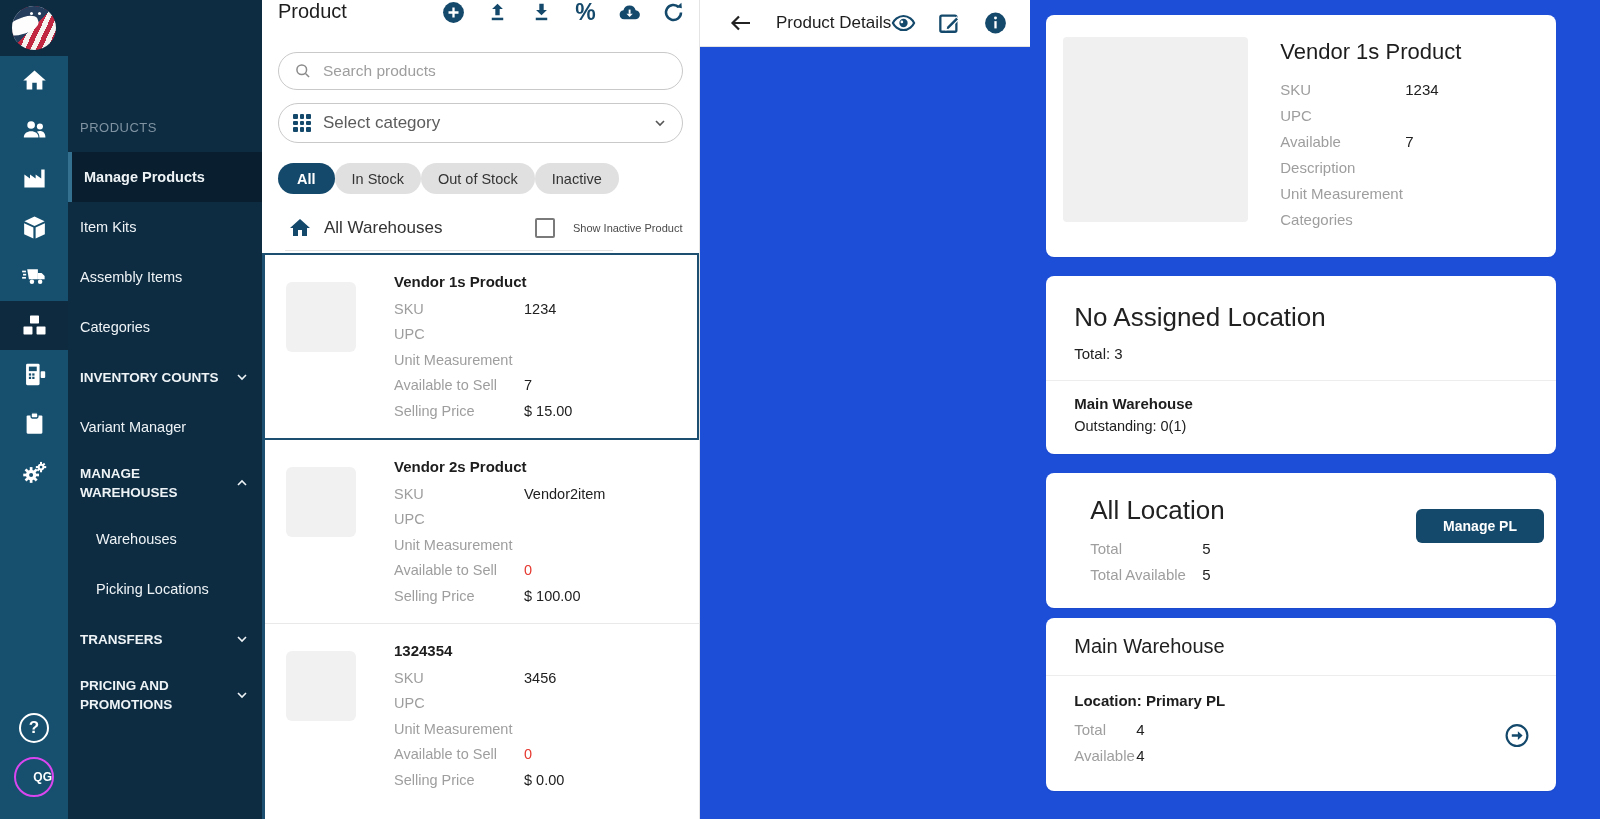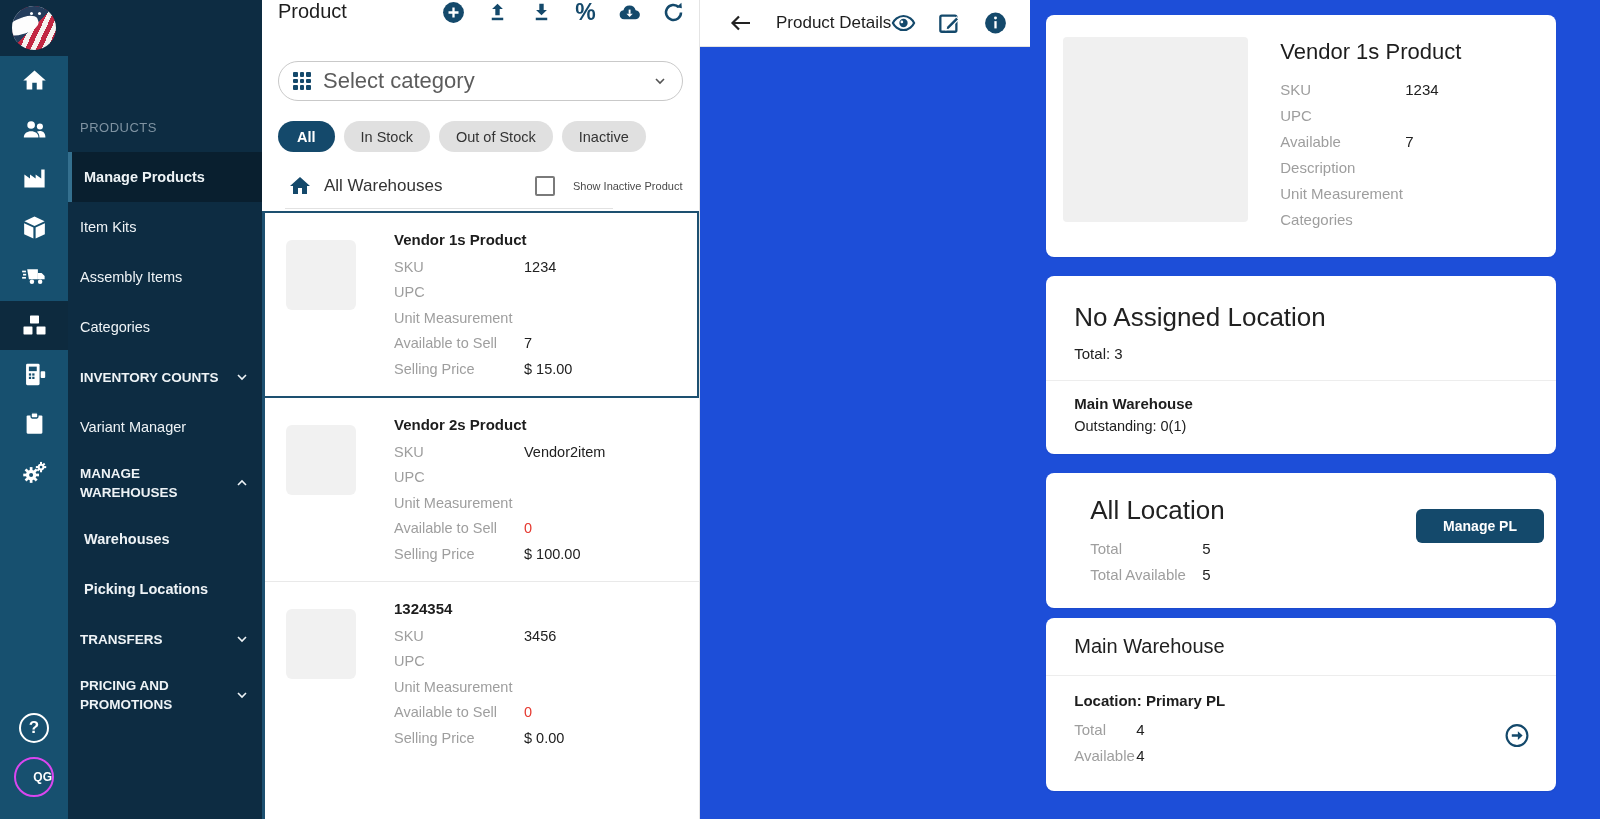--- a/index.html
+++ b/index.html
@@ -27,41 +27,41 @@
     font-size:12px; font-weight:bold; display:flex; align-items:center; justify-content:flex-end; margin:0 auto 22px; cursor:pointer; }
 
   
   .menu { width:194px; background:#0d2c42; flex:none; padding-top:116px; color:#eef3f6; }
   .menu-section-label { padding:0 12px; height:22px; margin-bottom:14px; font-size:13px; letter-spacing:.5px;
     color:#7f93a2; display:flex; align-items:center; }
   .menu-item { height:50px; display:flex; align-items:center; padding:0 12px; font-size:14.5px; cursor:pointer; }
   .menu-item.active { background:#091f2f; border-left:4px solid #34708f; font-weight:bold; }
   .menu-item.caps { text-transform:uppercase; font-size:13.5px; font-weight:bold; justify-content:space-between; }
   .menu-item.two-line { height:62px; }
-  .menu-item.sub { padding-left:16px;font-weight:bold; }
+  .menu-item.sub { padding-left:28px; }
   .menu-item .mi-label { line-height:19px; }
   .chev { width:16px; height:16px; stroke:#eef3f6; stroke-width:2.4; fill:none; flex:none; }
 
   
   .panel { width:438px; flex:none; display:flex; flex-direction:column; background:#fff; border-right:1px solid #e4e4e4; }
   .panel-header { height:48px; display:flex; align-items:flex-start; padding:0 13px 0 16px; }
   .panel-title { font-size:20px; color:#1d1d1d; flex:1; }
   .toolbar { display:flex; align-items:center; gap:19px; }
   .tb-icon { width:25px; height:25px; display:flex; align-items:center; justify-content:center; cursor:pointer; }
   .tb-icon svg { width:25px; height:25px; }
   .pct { font-size:23px; font-weight:bold; color:#14496b; line-height:1; }
   .pill { margin:4px 16px 0; height:38px; border:1px solid #c9c9c9; border-radius:20px;
     display:flex; align-items:center; padding:0 14px; }
   .pill.cat { margin-top:13px; height:40px; }
   .pill input { border:none; outline:none; flex:1; font-size:15.5px; font-family:"Liberation Sans",sans-serif; color:#333; background:transparent; }
   .pill input::placeholder { color:#9e9e9e; }
-  .cat-text { flex:1; font-size:22px; color:#5c5c5c; margin-left:12px; }
+  .cat-text { flex:1; font-size:17px; color:#5c5c5c; margin-left:12px; }
   .grid-icon { width:18px; height:18px; display:grid; grid-template-columns:repeat(3,1fr); gap:2px; }
   .grid-icon i { background:#14496b; border-radius:1px; }
-  .chips { display:flex; gap:9px; margin:20px 16px 0; }
+  .chips { display:flex; margin:20px 16px 0; }
   .chip { height:31px; border-radius:16px; background:#e0e0e0; color:#333; font-size:14.5px;
     display:flex; align-items:center; padding:0 17px; cursor:pointer; }
   .chip.active { background:#14496b; color:#fff; font-weight:bold; padding:0 19px; }
   .wh-row { display:flex; align-items:center; margin:22px 16px 0 26px; }
   .wh-row svg.home { width:24px; height:24px; fill:#14496b; }
   .wh-name { font-size:17px; color:#333; margin-left:12px; flex:1; }
   .checkbox { width:20px; height:20px; border:2px solid #7a7a7a; border-radius:2px; flex:none; cursor:pointer; }
   .cb-label { width:110px; font-size:11px; color:#4a4a4a; line-height:16px; margin-left:18px; }
   .mini-div { height:1px; background:#e2e2e2; margin:10px 86px 0 23px; }
   .prod-list { flex:1; border-top:2px solid #1d5070; border-left:3px solid #1d5070; overflow:hidden; margin-top:2px; }
@@ -303,20 +303,27 @@
       </div>
       <div class="tb-icon">
         <svg viewBox="0 0 24 24">
             <path d="M19.2 12a7.2 7.2 0 1 1-2.1-5.1" stroke="#14496b" stroke-width="2.4" fill="none"></path>
             <path d="M19.6 2.6l.4 5.4-5.2-1z" fill="#14496b"></path>
           </svg>
       </div>
     </div>
   </div>
 
+  <div class="pill">
+    <svg width="20" height="20" viewBox="0 0 24 24">
+        <circle cx="10.5" cy="10.5" r="5.8" stroke="#8b8b8b" stroke-width="1.8" fill="none"></circle>
+        <path d="M15 15l4.3 4.3" stroke="#8b8b8b" stroke-width="1.8"></path>
+      </svg>
+    <input type="text" style="margin-left: 10px;" placeholder="Search products">
+  </div>
 
   <div class="pill cat">
     <span class="grid-icon">
         <i></i>
         <i></i>
         <i></i>
         <i></i>
         <i></i>
         <i></i>
         <i></i>

